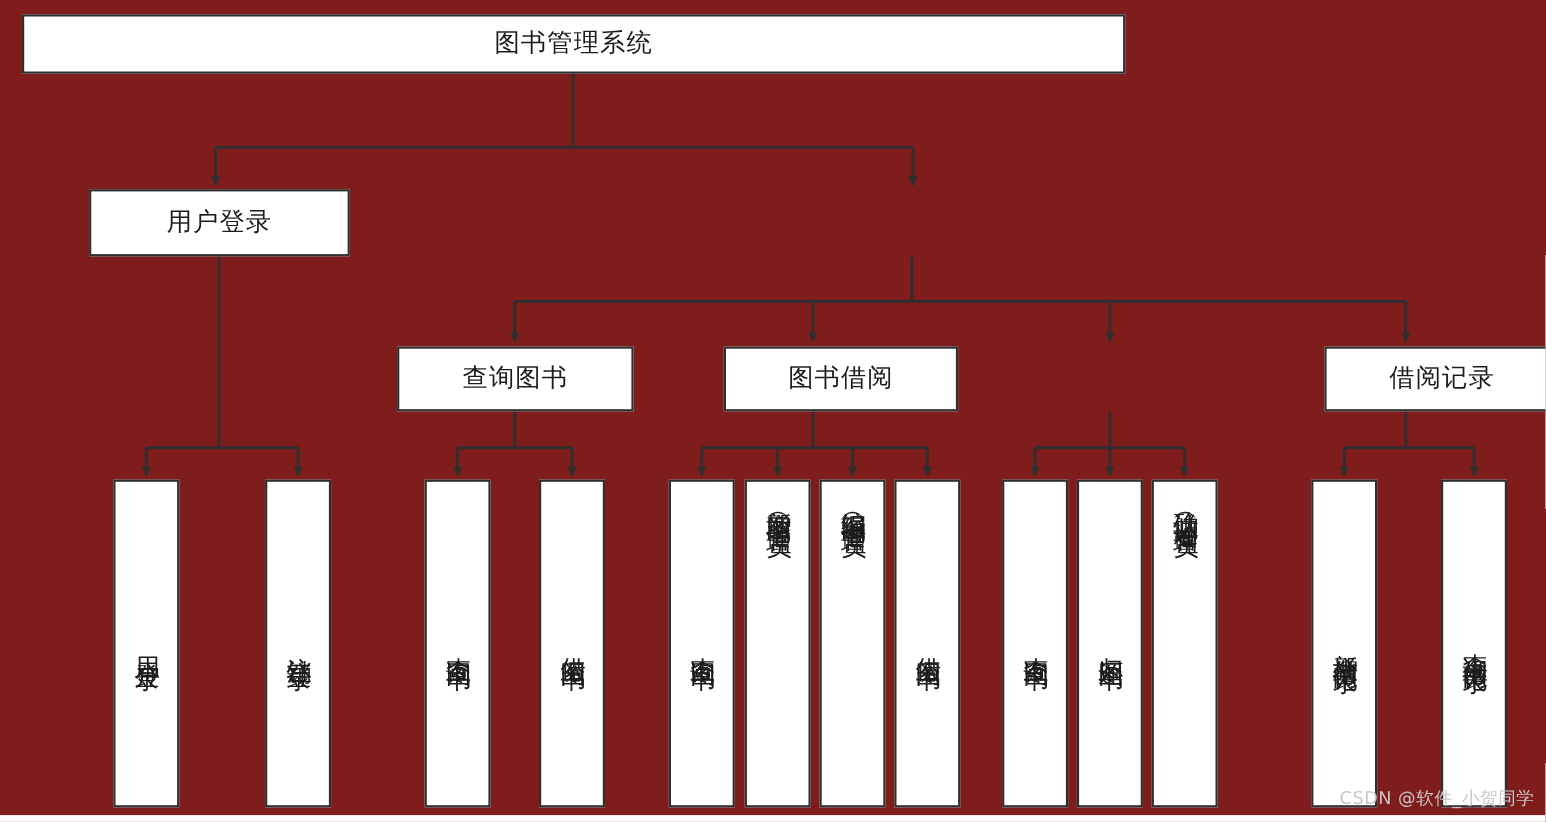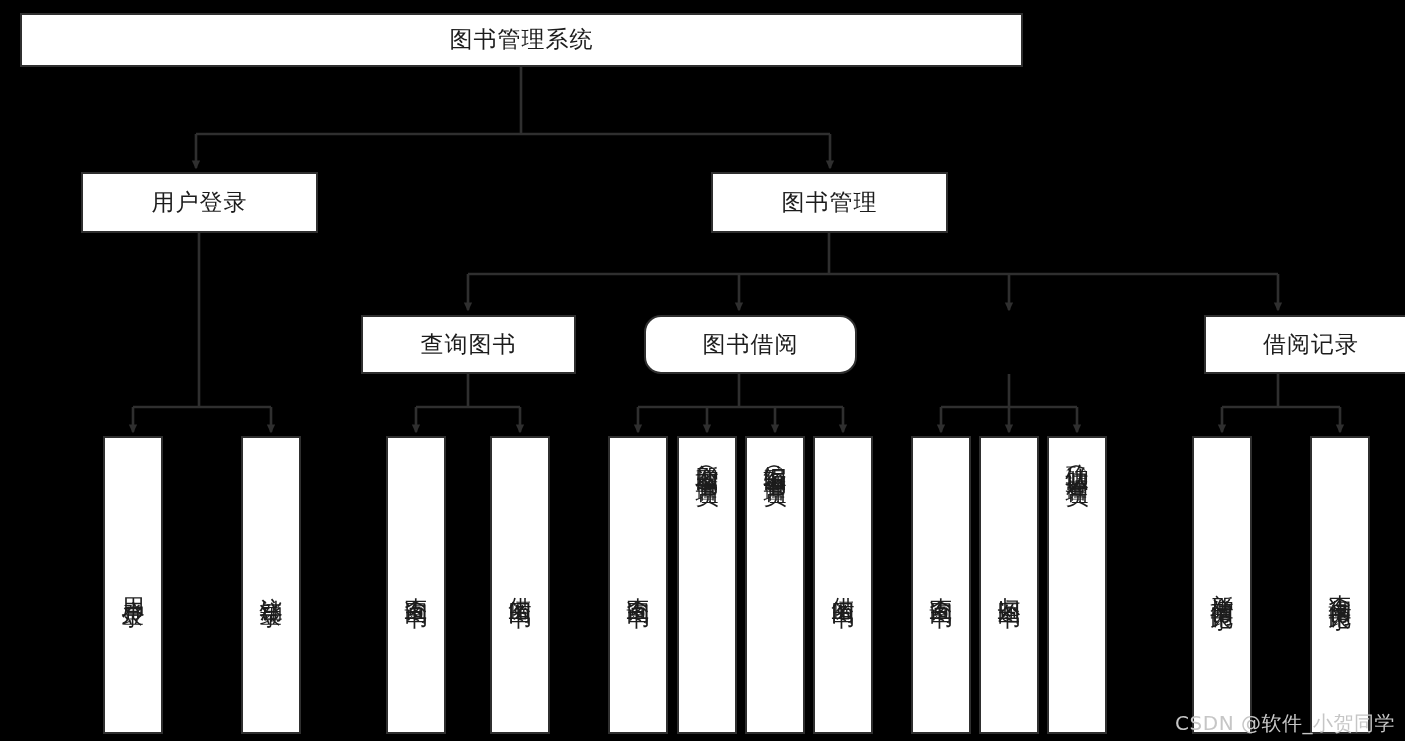--- a/index.html
+++ b/index.html
@@ -10,21 +10,21 @@
   body {
     width: 1405px;
     height: 747px;
     font-family: "DejaVu Sans", "Liberation Sans", sans-serif;
     overflow: hidden;
   }
   #diagram-root {
     position: relative;
     width: 1405px;
     height: 741px;
-    background: #000000;
+    background: #7f1d1d;
   }
   svg.connectors {
     position: absolute;
     left: 0;
     top: 0;
     width: 1405px;
     height: 747px;
     pointer-events: none;
   }
   .node {
@@ -60,21 +60,21 @@
     margin: 0 auto;
   }
   .node.vertical.centered {
     align-items: center;
     padding-top: 0;
   }
   .watermark {
     position: absolute;
     right: 10px;
     bottom: 4px;
-    font-size: 20px;
+    font-size: 16px;
     color: #c6c6c6;
     white-space: nowrap;
     letter-spacing: 0.5px;
     margin-top: 48px;
   }
 </style>
 </head>
 <body>
 
 <div id="diagram-root">
@@ -132,29 +132,26 @@
   </svg>
 
   <div class="node horizontal" style="left:20px; top:13px; width:1003px; height:54px;">
     <span class="node-label">图书管理系统</span>
   </div>
 
   <div class="node horizontal" style="left:81px; top:172px; width:237px; height:61px;">
     <span class="node-label">用户登录</span>
   </div>
 
-  <div class="node horizontal" style="left:711px; top:172px; width:237px; height:61px;">
-    <span class="node-label">图书管理</span>
-  </div>
 
   <div class="node horizontal" style="left:361px; top:315px; width:215px; height:59px;">
     <span class="node-label">查询图书</span>
   </div>
 
-  <div class="node horizontal" style="left:644px; top:315px; width:213px; height:59px;border-radius:17px;">
+  <div class="node horizontal" style="left:658px; top:315px; width:213px; height:59px;">
     <span class="node-label">图书借阅</span>
   </div>
 
 
   <div class="node horizontal" style="left:1204px; top:315px; width:214px; height:59px;">
     <span class="node-label">借阅记录</span>
   </div>
 
   <div class="node vertical centered" style="left:103px; top:436px; width:60px; height:298px;">
     <span class="node-label">用户登录</span>

